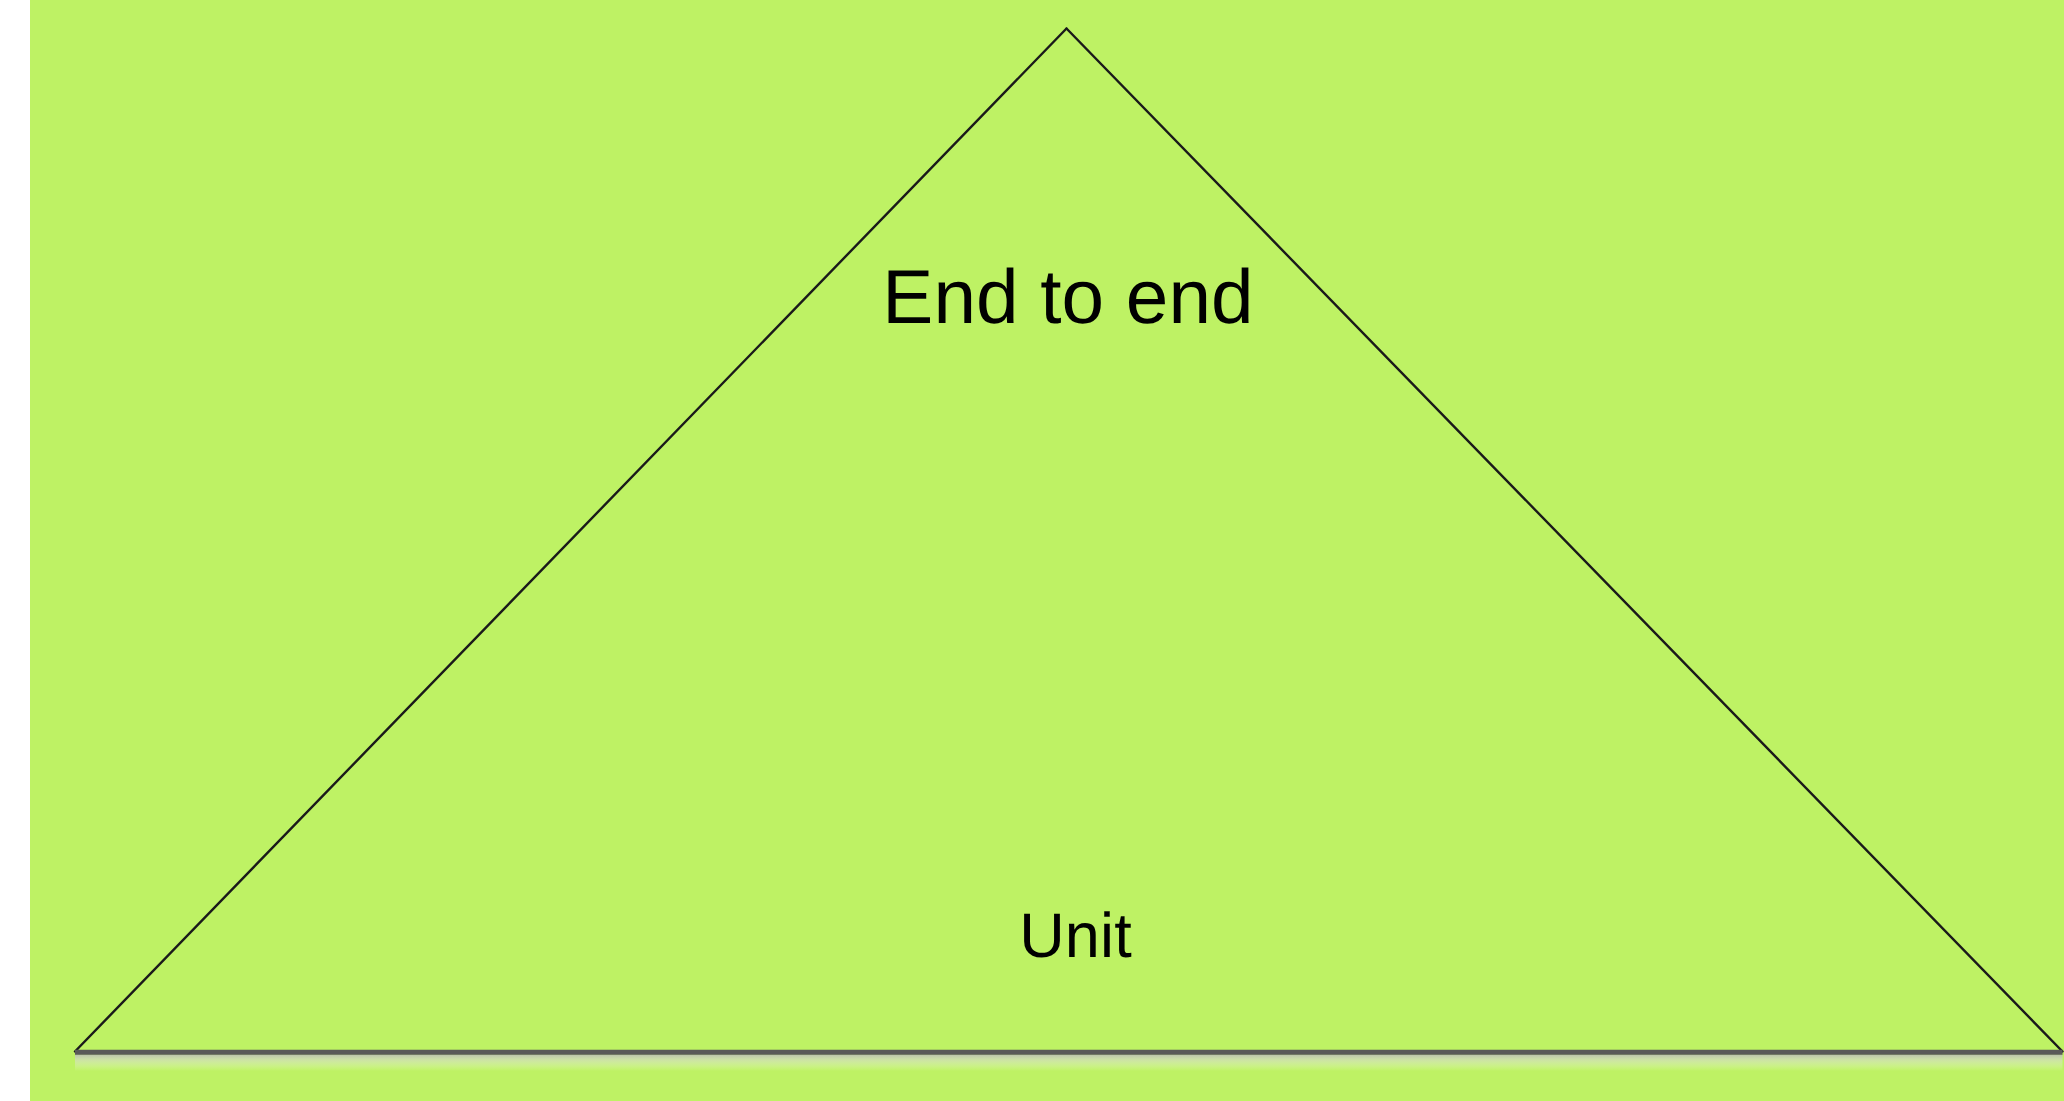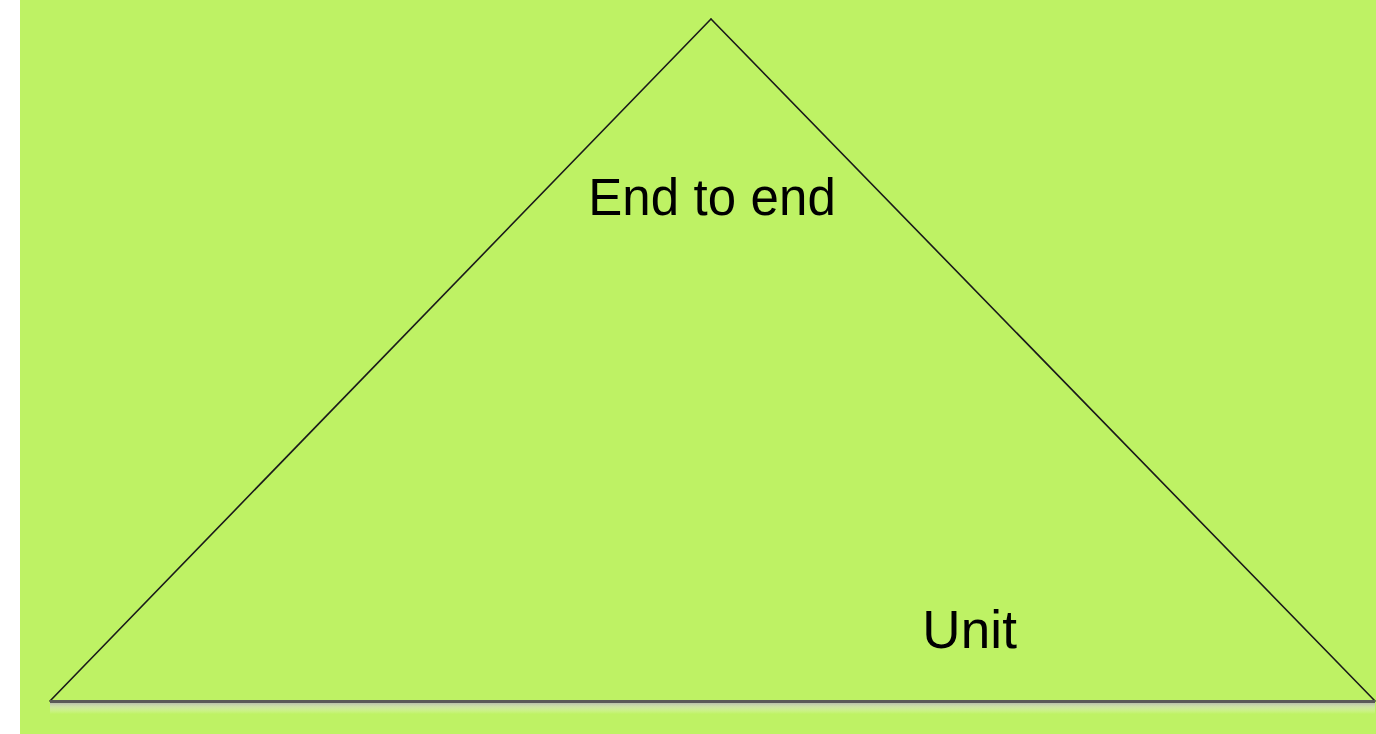--- a/index.html
+++ b/index.html
@@ -45,22 +45,21 @@
   #label-middle {
     left: 393px;
     top: 385px;
     width: 600px;
     font-size: 49px;
   }
   #label-bottom {
     left: 397px;
     top: 601px;
     width: 600px;
-    font-size: 53px;
-    text-align: right;
+    font-size: 42px;
   }
 </style>
 </head>
 <body>
 
 <div id="canvas">
 
   <svg id="pyramid-svg" viewBox="0 0 1376 734" xmlns="http://www.w3.org/2000/svg">
     <defs>
       <linearGradient id="baseShadow" x1="0" y1="0" x2="0" y2="1">

